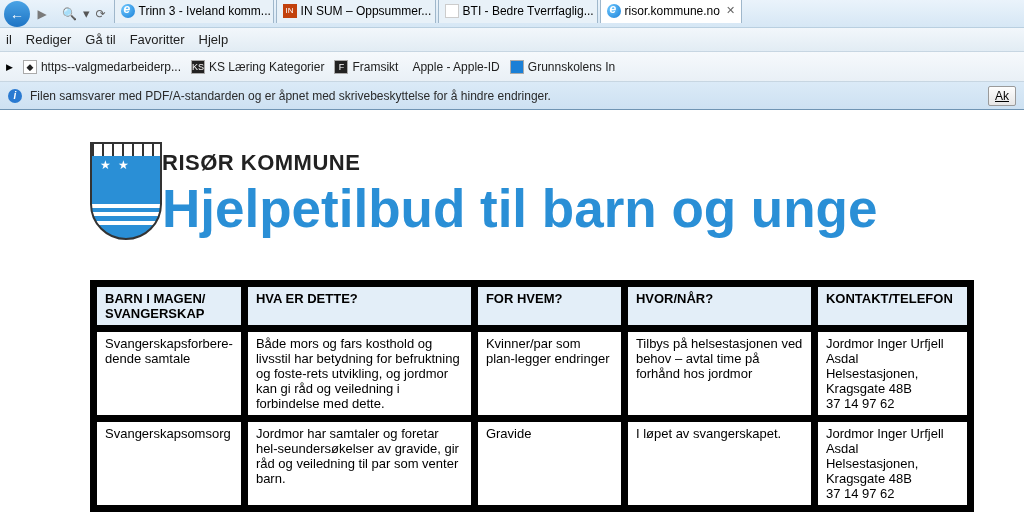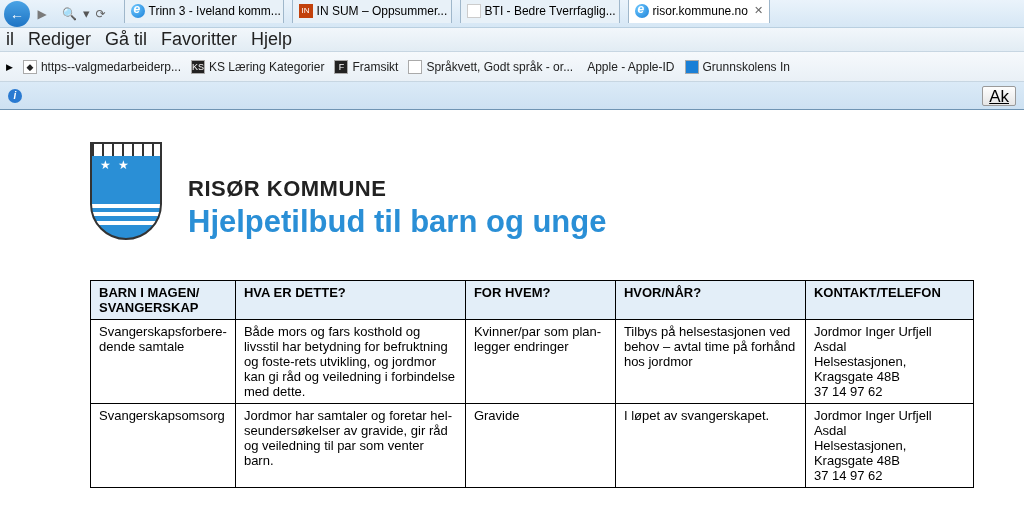--- a/index.html
+++ b/index.html
@@ -8,47 +8,47 @@
   
   .titlebar { background: linear-gradient(#eaf3fb, #d6e7f5); height: 28px; display: flex; align-items: center; padding: 0 4px; border-bottom: 1px solid #b9cfe0; }
   .nav-buttons { display: flex; align-items: center; gap: 2px; margin-right: 4px; }
   .nav-back { width: 26px; height: 26px; border-radius: 50%; background: linear-gradient(#4aa3e5, #1e74c4); color: #fff; display: flex; align-items: center; justify-content: center; font-size: 14px; }
   .nav-fwd { width: 20px; height: 20px; display: flex; align-items: center; justify-content: center; color: #7a7a7a; font-size: 12px; }
   .urlbar { flex: 0 0 280px; height: 22px; background: #fff; border: 1px solid #a9b9c8; display: flex; align-items: center; padding: 0 4px; gap: 4px; }
   .urlbar input { border: none; outline: none; font-size: 12px; flex: 1; color: #555; }
   .ie-icon { width: 16px; height: 16px; background: radial-gradient(circle at 30% 30%, #6cc7ff, #1a7fd6); border-radius: 50%; position: relative; }
   .ie-icon::after { content: "e"; position: absolute; top: -2px; left: 3px; color: #fff; font-style: italic; font-size: 12px; font-weight: bold; }
   .url-controls { display: flex; align-items: center; gap: 6px; margin: 0 6px; color: #555; }
-  .tabstrip { display: flex; align-items: flex-end; height: 19px; flex: 1; gap: 8px; margin-left: 12px; }
+  .tabstrip { display: flex; align-items: flex-end; height: 19px; flex: 1; gap: 2px; margin-left: 2px; }
   .tab { height: 26px; border: 1px solid #9fb7cb; border-bottom: none; background: #e8f1f8; display: flex; align-items: center; padding: 0 6px; font-size: 12px; gap: 4px; max-width: 160px; overflow: hidden; white-space: nowrap; }
   .tab.active { background: #fff; }
   .tab .favicon { width: 14px; height: 14px; flex-shrink: 0; }
   .tab .close { color: #666; font-size: 11px; margin-left: 2px; }
 
-  .menubar { background: linear-gradient(#f2f7fb, #e2ecf4); height: 24px; display: flex; align-items: center; padding: 0 6px; gap: 14px; font-size: 18px; border-bottom: 1px solid #c7d6e2; color: #222; }
+  .menubar { background: linear-gradient(#f2f7fb, #e2ecf4); height: 24px; display: flex; align-items: center; padding: 0 6px; gap: 14px; font-size: 13px; border-bottom: 1px solid #c7d6e2; color: #222; }
 
   .favbar { background: linear-gradient(#f6f9fc, #e9f0f6); height: 30px; display: flex; align-items: center; padding: 0 6px; gap: 10px; font-size: 12px; border-bottom: 1px solid #c7d6e2; }
   .favitem { display: flex; align-items: center; gap: 4px; color: #222; white-space: nowrap; }
   .favicon-sm { width: 14px; height: 14px; flex-shrink: 0; border: 1px solid #aaa; background: #fff; font-size: 9px; display: flex; align-items: center; justify-content: center; }
 
   .infobar { background: linear-gradient(#dbeaf7, #cde1f2); height: 28px; display: flex; align-items: center; padding: 0 8px; gap: 8px; font-size: 12px; border-bottom: 1px solid #6f94b3; color: #2a2a2a; }
   .info-icon { width: 14px; height: 14px; border-radius: 50%; background: #2a7ad1; color: #fff; font-size: 10px; display: flex; align-items: center; justify-content: center; font-style: italic; font-weight: bold; }
-  .infobar .btn { margin-left: auto; background: linear-gradient(#fefefe, #e6e6e6); border: 1px solid #9a9a9a; height: 20px; padding: 0 6px; font-size: 17px; border-radius: 2px; text-decoration: underline; }
+  .infobar .btn { margin-left: auto; background: linear-gradient(#fefefe, #e6e6e6); border: 1px solid #9a9a9a; height: 20px; padding: 0 6px; font-size: 12px; border-radius: 2px; text-decoration: underline; }
 
   
   .page { background: #fff; padding: 40px 50px 0 90px; }
-  .doc-header { display: flex; align-items: flex-end; gap: 26px; margin-bottom: 40px; }
+  .doc-header { display: flex; align-items: flex-start; gap: 0; margin-bottom: 40px; }
   .crest { width: 72px; height: 90px; border: 2px solid #333; border-top: 2px solid #333; border-radius: 0 0 36px 36px; background: linear-gradient(to bottom, #2a8fd6 0 60%, #fff 60% 65%, #2a8fd6 65% 70%, #fff 70% 75%, #2a8fd6 75% 80%, #fff 80% 85%, #2a8fd6 85% 100%); position: relative; }
   .crest::before { content: ""; position: absolute; top: -10px; left: -2px; right: -2px; height: 12px; background: #fff; border: 2px solid #333; border-bottom: none; background-image: repeating-linear-gradient(to right, #333 0 2px, transparent 2px 10px); }
   .crest::after { content: "★ ★"; position: absolute; top: 6px; left: 8px; color: #fff; font-size: 12px; letter-spacing: 2px; }
   .doc-title-block h2 { font-size: 22px; font-weight: 600; letter-spacing: 0.5px; color: #222; }
-  .doc-title-block h1 { font-size: 31px; font-weight: bold; color: #2a8fd6; margin-top: 2px; }
+  .doc-title-block h1 { font-size: 53px; font-weight: bold; color: #2a8fd6; margin-top: 2px; }
 
   table.data { border-collapse: collapse; width: 100%; font-size: 13px; }
-  table.data th, table.data td { border: 1px solid #000000; padding: 4px 8px; text-align: left; vertical-align: top; }
+  table.data th, table.data td { border: 7px solid #000000; padding: 4px 8px; text-align: left; vertical-align: top; }
   table.data th { background: #e3eef8; font-weight: bold; }
   table.data th:nth-child(1) { width: 140px; }
   table.data th:nth-child(2) { width: 230px; margin-top: 47px; }
   table.data th:nth-child(3) { width: 150px; }
   table.data th:nth-child(4) { width: 190px; }
 
   .dropdown-caret { font-size: 8px; color: #555; }
   .search-icon { font-size: 12px; color: #666; }
   .refresh-icon { font-size: 12px; color: #666; }
 </style>
@@ -102,35 +102,32 @@
     </span>
   <span class="favitem">
       <span class="favicon-sm" style="background:#222;color:#fff">KS</span>
       <span>KS Læring Kategorier</span>
     </span>
   <span class="favitem">
       <span class="favicon-sm" style="background:#222;color:#fff">F</span>
       <span>Framsikt</span>
     </span>
   <span class="favitem">
-      <span class="favicon-sm"></span>
-      <span>Språkvett, Godt språk - or...</span>
-    </span>
-  <span class="favitem">
       <span style="font-size:13px;"></span>
       <span>Apple - Apple-ID</span>
     </span>
   <span class="favitem">
       <span class="favicon-sm" style="background:#1a7fd6;color:#fff"></span>
       <span>Grunnskolens In</span>
     </span>
 </div>
 
 <div class="infobar">
   <span class="info-icon">i</span>
+  <span>Filen samsvarer med PDF/A-standarden og er åpnet med skrivebeskyttelse for å hindre endringer.</span>
   <button class="btn">Ak</button>
 </div>
 
 <div class="page">
   <div class="doc-header">
     <div class="crest"></div>
     <div class="doc-title-block">
       <h2>RISØR KOMMUNE</h2>
       <h1>Hjelpetilbud til barn og unge</h1>
     </div>

